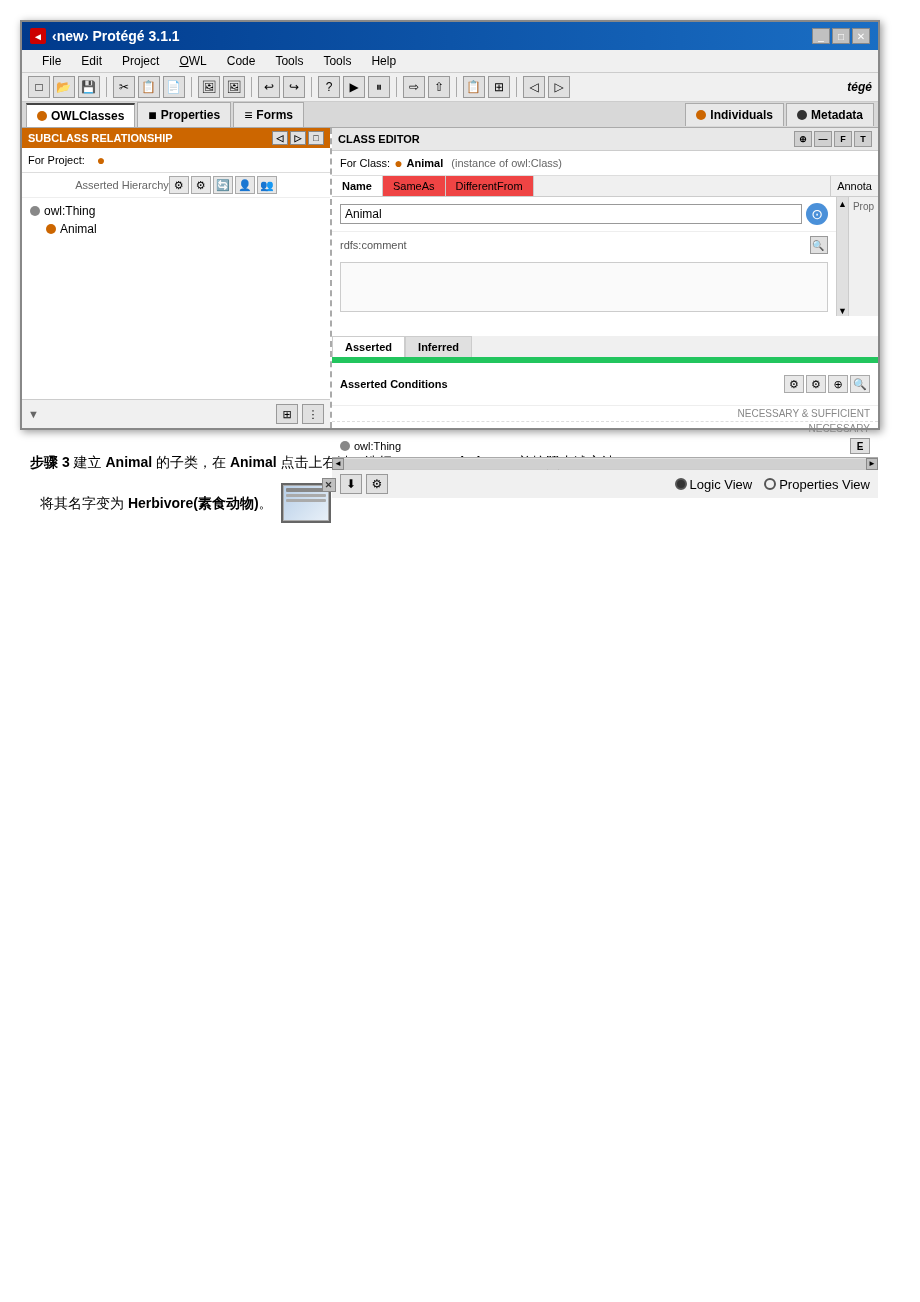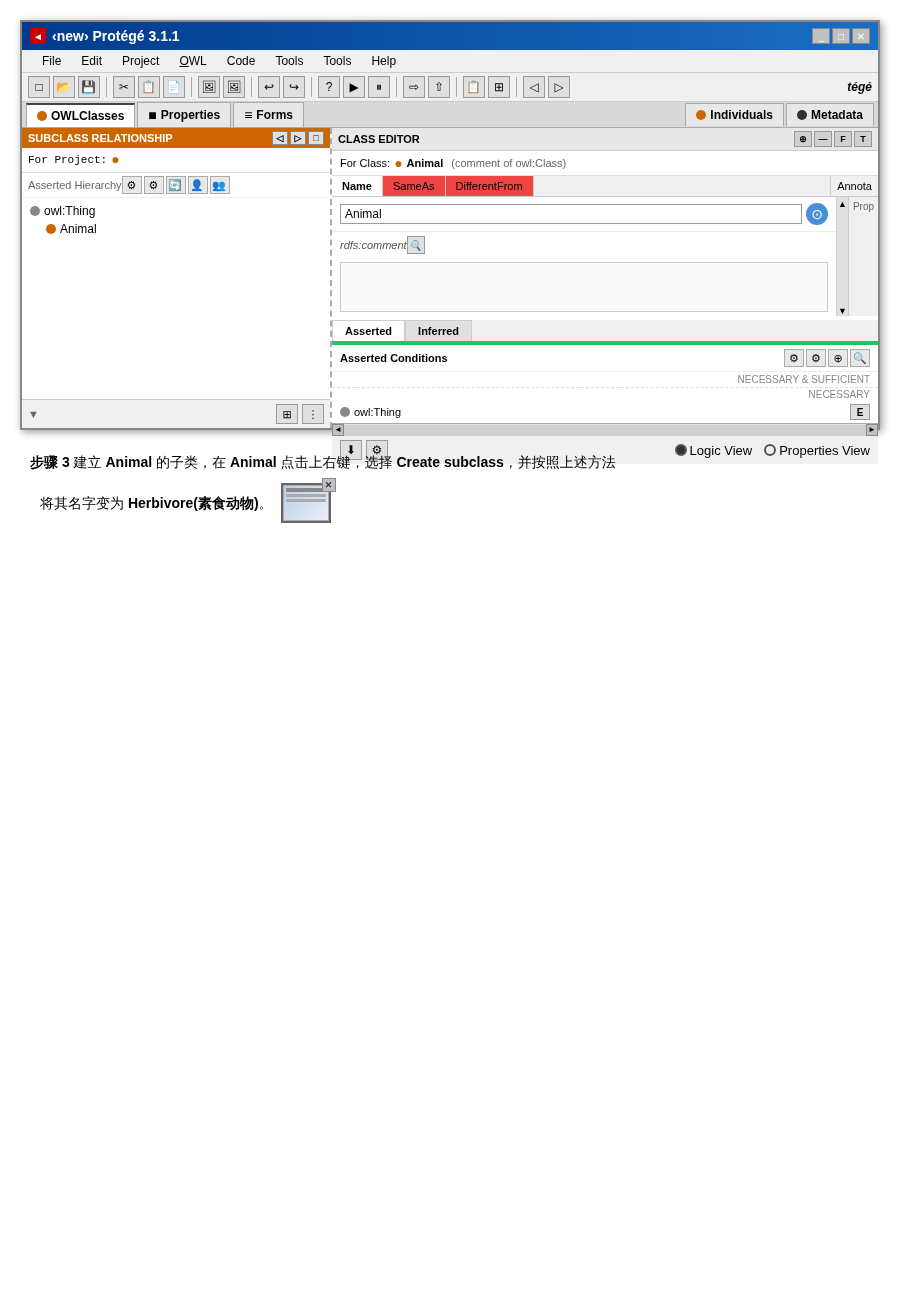--- a/index.html
+++ b/index.html
@@ -199,31 +199,30 @@
       align-items: center;
       justify-content: center;
       cursor: pointer;
       color: #000;
     }
     .for-project {
       padding: 4px 6px;
       font-size: 11px;
       display: flex;
       align-items: center;
-      gap: 4px;
+      gap: 12px;
       border-bottom: 1px solid #ddd;
-      font-family: Liberation Mono, monospace;
     }
     .dot-orange { color: #cc6600; font-size: 14px; }
 
     .hierarchy-toolbar {
       padding: 3px 6px;
       display: flex;
       align-items: center;
-      justify-content: flex-start;
+      justify-content: center;
       border-bottom: 1px solid #eee;
     }
     .hier-label { font-size: 11px; color: #666; }
     .hier-btns { display: flex; gap: 2px; }
     .hier-btn {
       width: 20px;
       height: 18px;
       background: #e8e8e8;
       border: 1px solid #aaa;
       display: flex;
@@ -342,22 +341,21 @@
       color: #fff;
       font-size: 12px;
       cursor: pointer;
     }
     .prop-label-row {
       padding: 4px 8px;
       font-size: 11px;
       color: #555;
       display: flex;
       align-items: center;
-      justify-content: flex-start;
-      font-style: italic;
+      justify-content: space-between;
     }
     .prop-search-btn {
       width: 18px;
       height: 18px;
       background: #e0e0e0;
       border: 1px solid #999;
       display: flex;
       align-items: center;
       justify-content: center;
       font-size: 10px;
@@ -368,39 +366,39 @@
       flex: 1;
       margin: 4px 8px;
       border: 1px solid #ccc;
       min-height: 50px;
       background: #fafafa;
     }
 
     
     .ai-tabs {
       display: flex;
-      border-bottom: 4px solid #22c55e;
+      border-bottom: 6px solid #22c55e;
       background: #f0f0f0;
-      margin-top: 4px;
+      margin-top: 20px;
     }
     .ai-tab {
       padding: 4px 12px;
       font-size: 11px;
       font-weight: bold;
       cursor: pointer;
       border: 1px solid #ccc;
       border-bottom: none;
       background: #e0e0e0;
     }
     .ai-tab.active {
       background: #fff;
     }
 
     .asserted-conditions {
-      padding: 4px 8px;
+      padding: 12px 8px;
       display: flex;
       align-items: center;
       justify-content: space-between;
       border-bottom: 1px solid #eee;
     }
     .ac-label { font-size: 11px; font-weight: bold; }
     .ac-btns { display: flex; gap: 2px; }
     .ac-btn {
       width: 20px;
       height: 18px;
@@ -718,21 +716,21 @@
             <div class="ce-btn">⊕</div>
             <div class="ce-btn">—</div>
             <div class="ce-btn">F</div>
             <div class="ce-btn">T</div>
           </div>
         </div>
         <div class="for-class">
           <span>For Class:</span>
           <span class="dot-orange">●</span>
           <strong>Animal</strong>
-          <span style="color:#666; font-size:11px; margin-left:4px;">(comment of owl:Class)</span>
+          <span style="color:#666; font-size:11px; margin-left:4px;">(instance of owl:Class)</span>
         </div>
         <div style="display:flex; flex: 0 0 auto;">
           <div class="prop-tabs" style="flex:1;">
             <div class="prop-tab active">Name</div>
             <div class="prop-tab">SameAs</div>
             <div class="prop-tab">DifferentFrom</div>
           </div>
           <div style="display:flex; align-items:center; padding: 0 6px; font-size:11px; background:#f0f0f0; border-bottom:1px solid #ccc; border-left:1px solid #ccc;">
             <span>Annota</span>
           </div>

